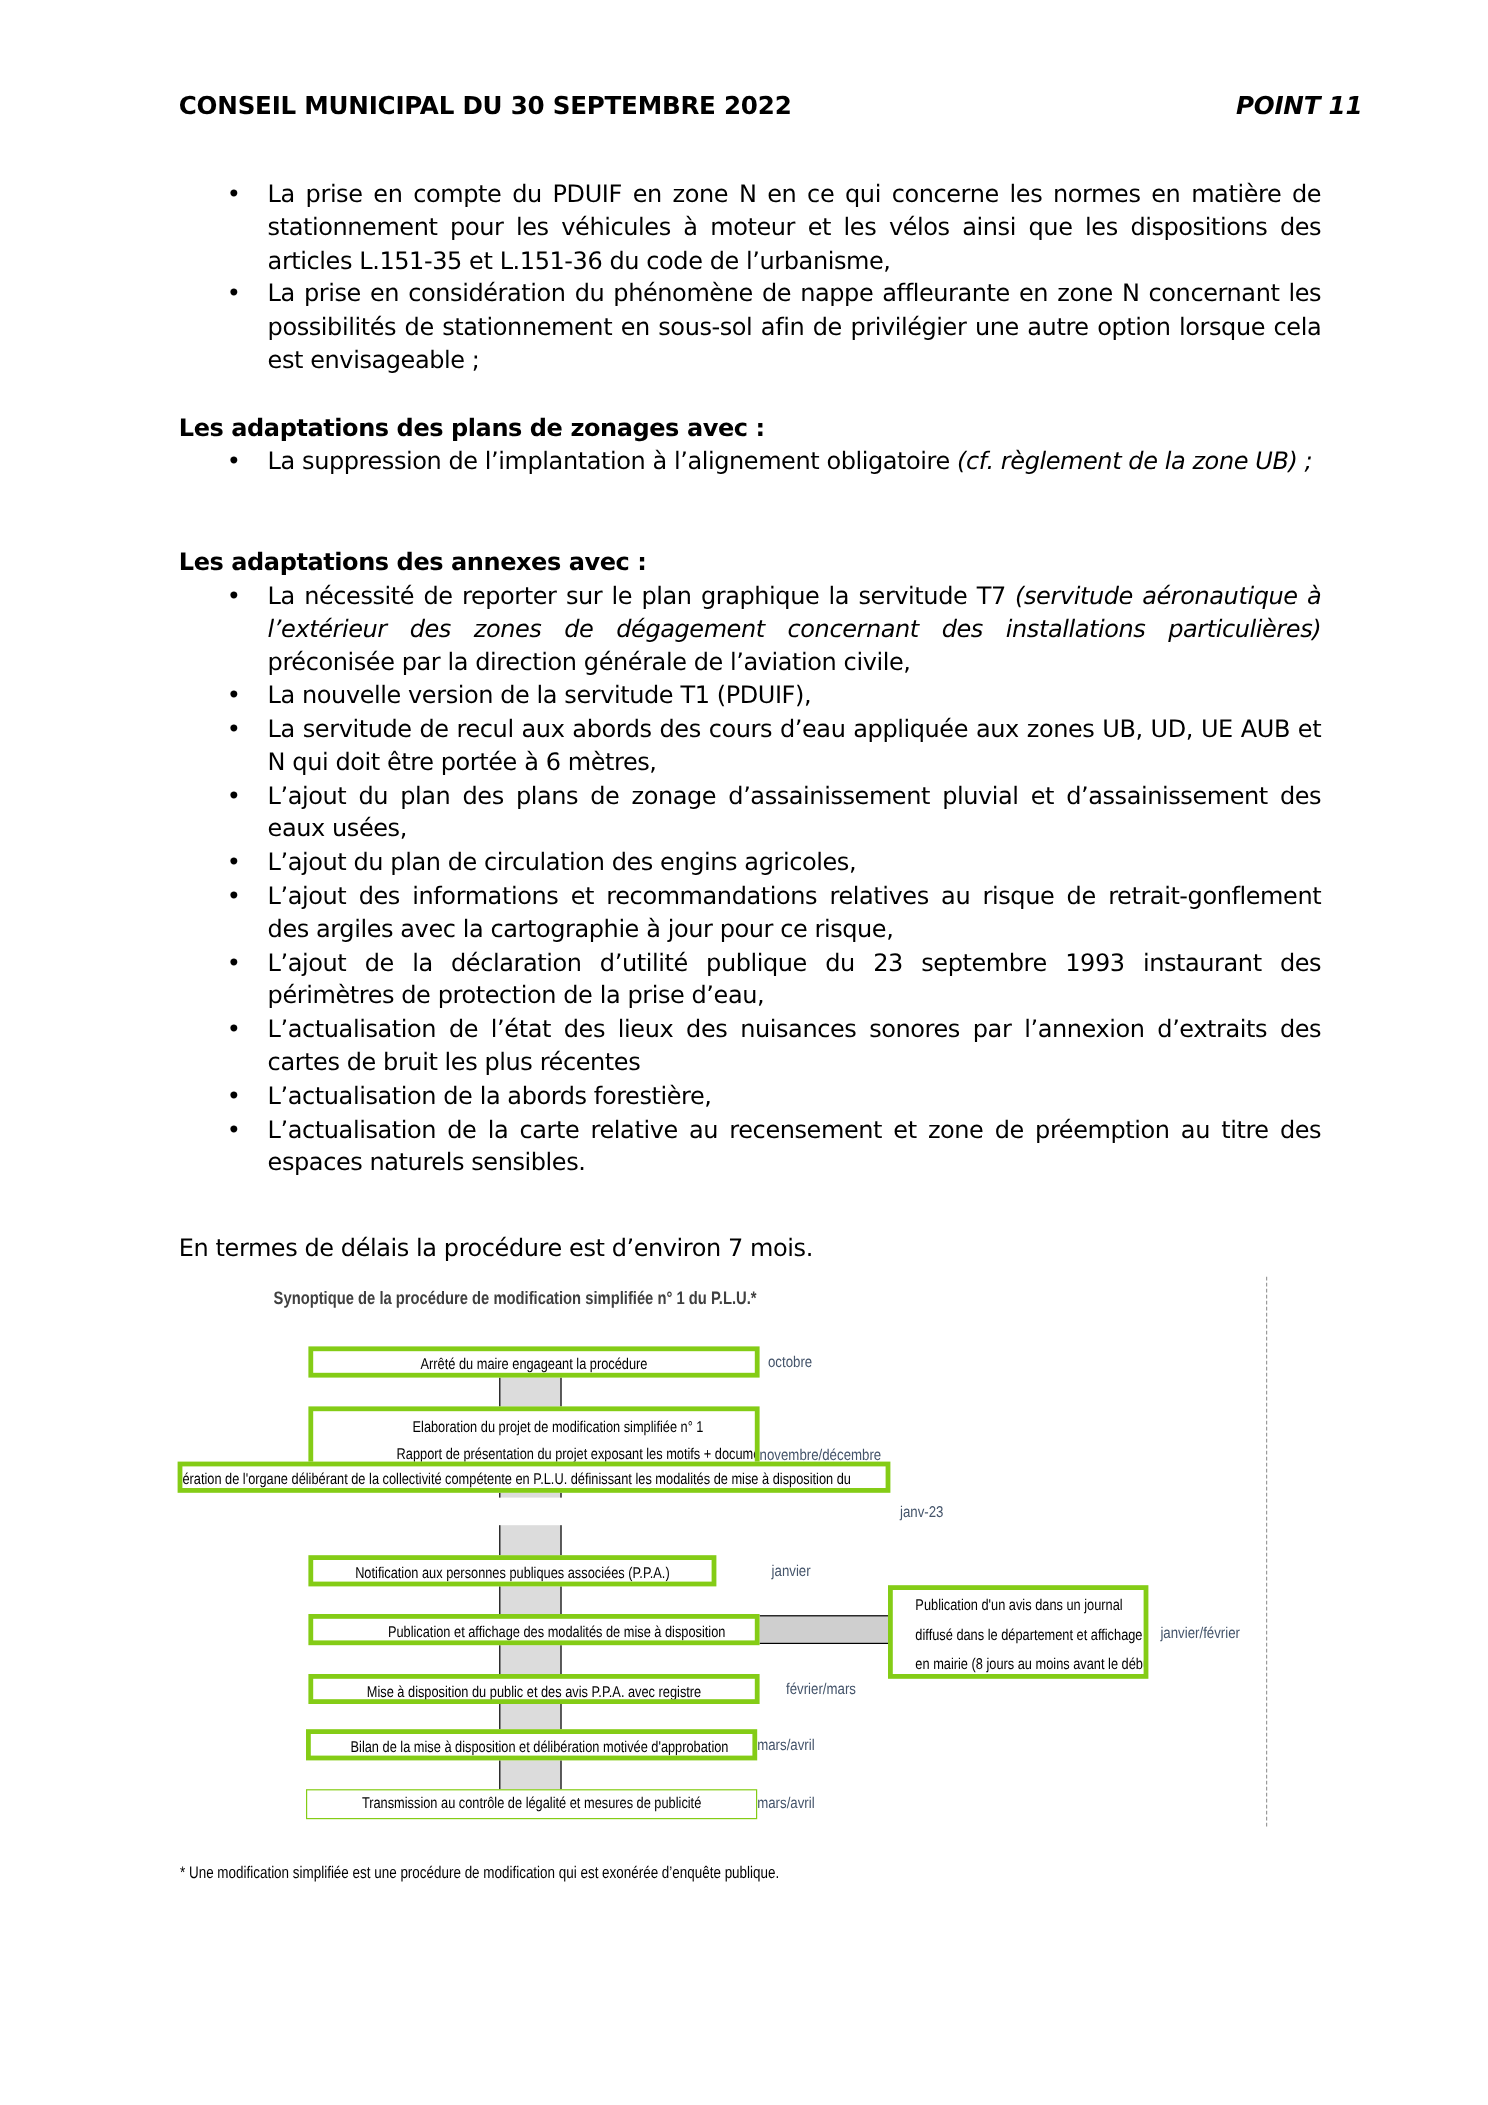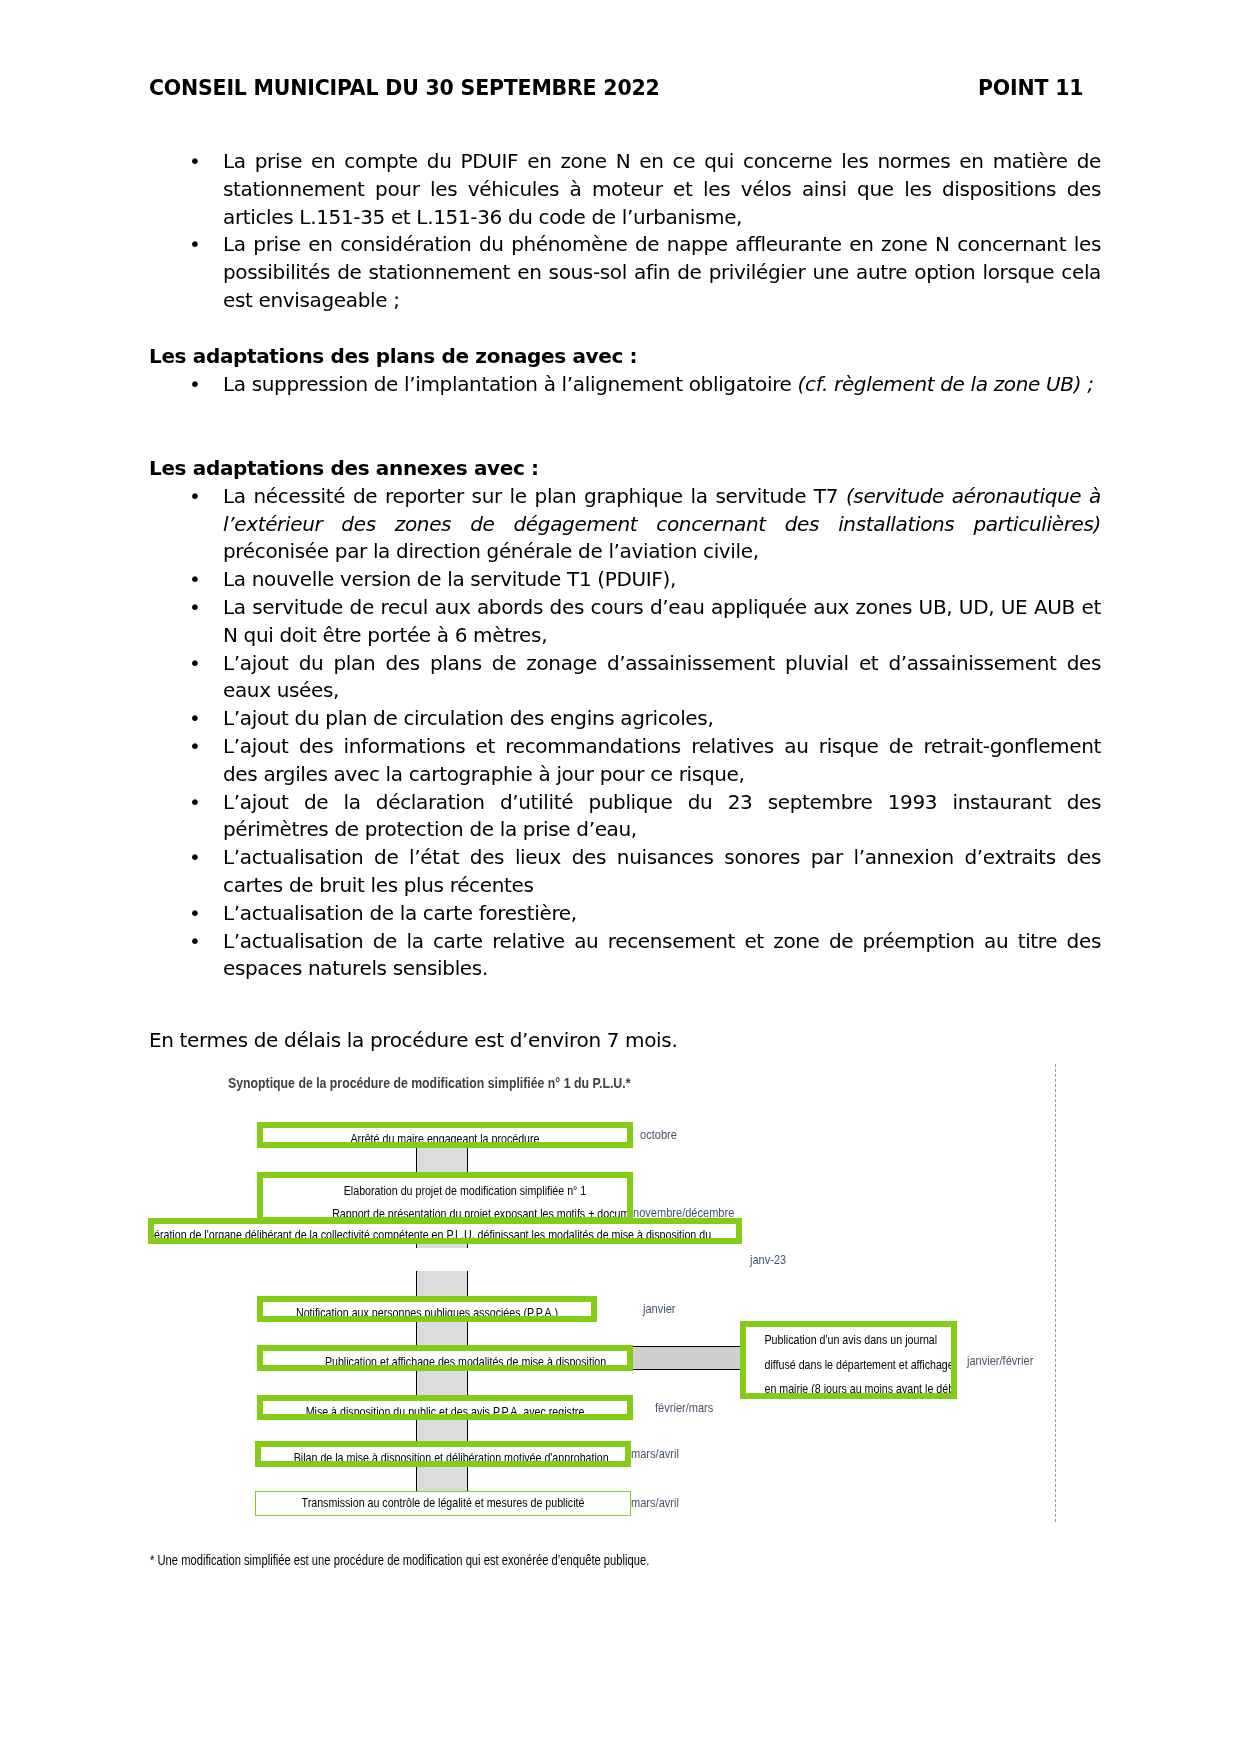--- a/index.html
+++ b/index.html
@@ -1,30 +1,30 @@
 <!DOCTYPE html>
 <html><head>
 <meta charset="utf-8">
 <style>
   html, body { margin: 0; padding: 0; background: #ffffff; }
   body { width: 1240px; height: 1754px; position: relative; overflow: hidden; color: #000; }
   .page { position: absolute; left: 0; top: 0; width: 1240px; height: 1517px; }
   .hdr { position: absolute; top: 76px; font-family: "DejaVu Sans", sans-serif; font-weight: bold; font-size: 20.5px; letter-spacing: -0.2px; }
   .hdr-left { left: 149px; }
-  .hdr-right { left: 978px; }
+  .hdr-right { left: 1030px; font-style: italic; }
   .body-text { position: absolute; left: 149px; width: 952px; font-family: "DejaVu Sans", sans-serif; font-size: 20px; line-height: 27.8px; letter-spacing: -0.35px; }
   .section-title { font-weight: bold; margin: 0; }
   ul.blist { list-style: none; margin: 0; padding: 0; }
   ul.blist li { position: relative; padding-left: 74px; text-align: justify; }
   ul.blist li .bullet { position: absolute; left: 40px; top: 0; }
   .it { font-style: italic; }
   
   .diag { position: absolute; left: 0; top: 0; width: 1240px; height: 1754px; font-family: "Liberation Sans", sans-serif; }
   .diag-title { position: absolute; left: 228px; top: 1074px; font-size: 15px; font-weight: bold; color: #404040; transform: scaleX(0.82); transform-origin: left top; white-space: nowrap; }
-  .box { position: absolute; border: 6px solid #84cc16; background: #fff; box-sizing: border-box; font-size: 13px; text-align: center; color: #000; overflow: hidden; white-space: nowrap; }
+  .box { position: absolute; border: 4px solid #84cc16; background: #fff; box-sizing: border-box; font-size: 13px; text-align: center; color: #000; overflow: hidden; white-space: nowrap; }
   .box span { display: block; transform: scaleX(0.82); transform-origin: center; }
   .conn { position: absolute; background: #dcdcdc; border-left: 1px solid #000; border-right: 1px solid #000; box-sizing: border-box; }
   .hconn { position: absolute; background: #cfcfcf; border-top: 1.5px solid #000; border-bottom: 1.5px solid #000; box-sizing: border-box; }
   .month { position: absolute; font-size: 13px; color: #44546a; white-space: nowrap; transform: scaleX(0.85); transform-origin: left top; }
   .dashline { position: absolute; left: 1055px; top: 1064px; height: 458px; border-left: 1px dashed #9a9a9a; }
   .footnote { position: absolute; left: 150px; top: 1552px; font-size: 14px; transform: scaleX(0.8); transform-origin: left top; white-space: nowrap; }
 </style>
 </head>
 <body>
 
@@ -51,21 +51,21 @@
     <p class="section-title">Les adaptations des annexes avec :</p>
     <ul class="blist">
       <li><span class="bullet">•</span><span>La nécessité de reporter sur le plan graphique la servitude T7 </span><span class="it">(servitude aéronautique à l’extérieur des zones de dégagement concernant des installations particulières)</span><span> préconisée par la direction générale de l’aviation civile,</span></li>
       <li><span class="bullet">•</span><span>La nouvelle version de la servitude T1 (PDUIF),</span></li>
       <li><span class="bullet">•</span><span>La servitude de recul aux abords des cours d’eau appliquée aux zones UB, UD, UE AUB et N qui doit être portée à 6 mètres,</span></li>
       <li><span class="bullet">•</span><span>L’ajout du plan des plans de zonage d’assainissement pluvial et d’assainissement des eaux usées,</span></li>
       <li><span class="bullet">•</span><span>L’ajout du plan de circulation des engins agricoles,</span></li>
       <li><span class="bullet">•</span><span>L’ajout des informations et recommandations relatives au risque de retrait-gonflement des argiles avec la cartographie à jour pour ce risque,</span></li>
       <li><span class="bullet">•</span><span>L’ajout de la déclaration d’utilité publique du 23 septembre 1993 instaurant des périmètres de protection de la prise d’eau,</span></li>
       <li><span class="bullet">•</span><span>L’actualisation de l’état des lieux des nuisances sonores par l’annexion d’extraits des cartes de bruit les plus récentes</span></li>
-      <li><span class="bullet">•</span><span>L’actualisation de la carte forestière,</span></li>
+      <li><span class="bullet">•</span><span>L’actualisation de la abords forestière,</span></li>
       <li><span class="bullet">•</span><span>L’actualisation de la carte relative au recensement et zone de préemption au titre des espaces naturels sensibles.</span></li>
     </ul>
   </div>
 
   <div class="body-text" style="top:1027px;">En termes de délais la procédure est d’environ 7 mois.</div>
 
   <div class="diag">
     <div class="diag-title">Synoptique de la procédure de modification simplifiée n° 1 du P.L.U.*</div>
 
     <div class="conn" style="left:416px; top:1146px; width:52px; height:27px;"></div>

